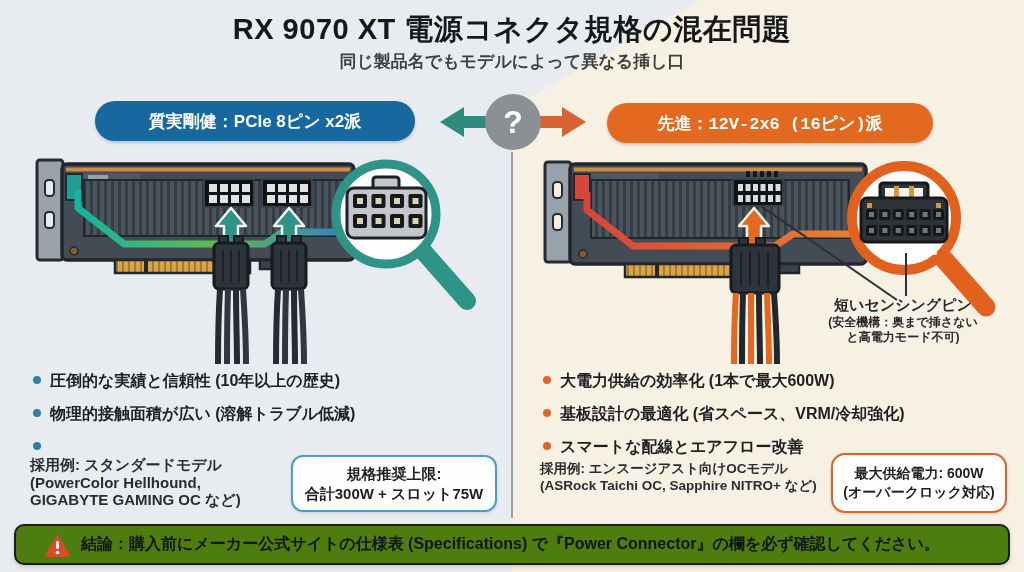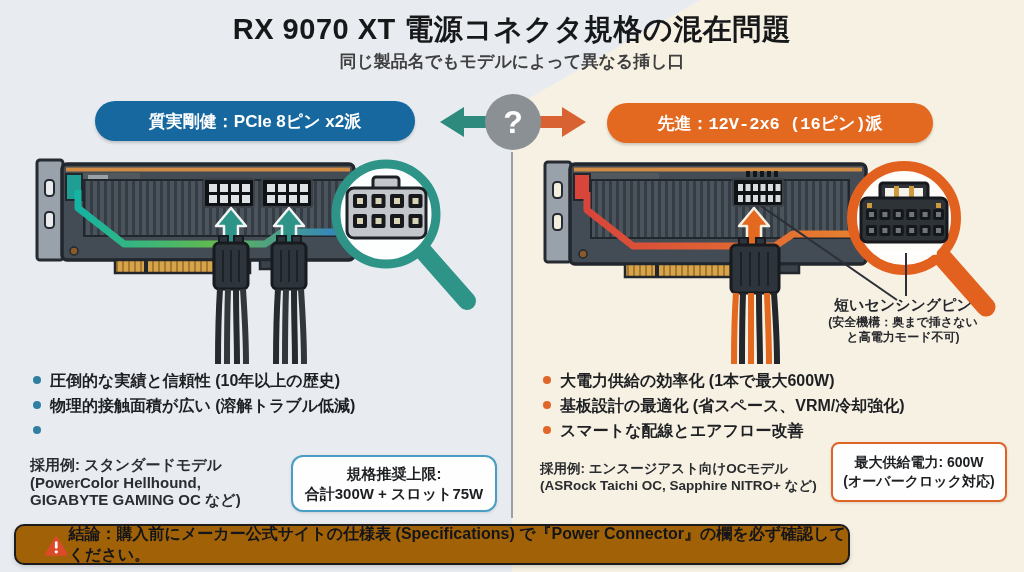--- a/index.html
+++ b/index.html
@@ -23,44 +23,44 @@
   .badge{height:40px;border-radius:22px;display:flex;align-items:center;justify-content:center;
     color:#fff;font-weight:800;font-size:17px;box-shadow:0 2px 3px rgba(0,0,0,.18);}
   .badge-left{left:95px;top:101px;width:320px;background:#16689e;}
   .badge-right{left:607px;top:103px;width:326px;background:#e2691f;font-family:Liberation Mono, monospace;}
   
   .qcircle{left:485px;top:94px;width:56px;height:56px;border-radius:50%;
     background:#8b9095;display:flex;align-items:center;justify-content:center;
     color:#fff;font-size:32px;font-weight:800;}
   .divider{left:511px;top:152px;width:2px;height:366px;background:#9aa0a6;}
   
-  .bullets{width:470px;display:flex;flex-direction:column;gap:6px;}
+  .bullets{width:470px;display:flex;flex-direction:column;gap:14px;}
   .bullets-left{left:33px;top:371px;}
   .bullets-right{left:543px;top:371px;}
   .bullet{display:flex;align-items:flex-start;gap:9px;font-size:16px;font-weight:700;line-height:19px;}
   .dot{width:8px;height:8px;border-radius:50%;margin-top:5px;flex:0 0 auto;}
   .dot-teal{background:#2f7fa3;}
   .dot-orange{background:#e0662a;}
   
   .adoption{font-weight:700;line-height:17.5px;color:#2a2c30;}
   .adoption-left{left:30px;top:456px;font-size:15px;}
   .adoption-right{left:540px;top:460px;font-size:13.5px;line-height:17px;}
   
   .spec-box{background:#fefefe;display:flex;flex-direction:column;align-items:center;justify-content:center;
     font-weight:800;text-align:center;box-shadow:0 1px 3px rgba(0,0,0,.12);}
   .spec-left{left:291px;top:455px;width:202px;height:53px;border:2.5px solid #4a9ec4;border-radius:12px;font-size:15px;line-height:20px;}
-  .spec-right{left:831px;top:442px;width:172px;height:56px;border:2.5px solid #dd6426;border-radius:8px;font-size:14px;line-height:19px;}
+  .spec-right{left:831px;top:453px;width:172px;height:56px;border:2.5px solid #dd6426;border-radius:14px;font-size:14px;line-height:19px;}
   
   .annotation{left:793px;top:296px;width:220px;text-align:center;color:#26282c;}
   .annotation .l1{font-size:15px;font-weight:800;}
   .annotation .l2{font-size:12px;font-weight:700;line-height:15px;}
   
-  .banner{left:14px;top:524px;width:836px;height:41px;background:#a16207;
+  .banner{left:14px;top:524px;width:996px;height:41px;background:#4d7c0f;
     border:2.5px solid #1c1c1c;border-radius:10px;display:flex;align-items:center;
-    padding-left:28px;box-sizing:border-box;box-shadow:0 2px 4px rgba(0,0,0,.15);}
+    gap:10px;padding-left:28px;box-sizing:border-box;box-shadow:0 2px 4px rgba(0,0,0,.15);}
   .banner-text{font-size:16px;font-weight:800;color:#141518;}
   svg{display:block;}
 </style>
 </head>
 <body>
 
 <div class="bg-right"></div>
 
 <div class="abs title">RX 9070 XT 電源コネクタ規格の混在問題</div>
 <div class="abs subtitle">同じ製品名でもモデルによって異なる挿し口</div>

